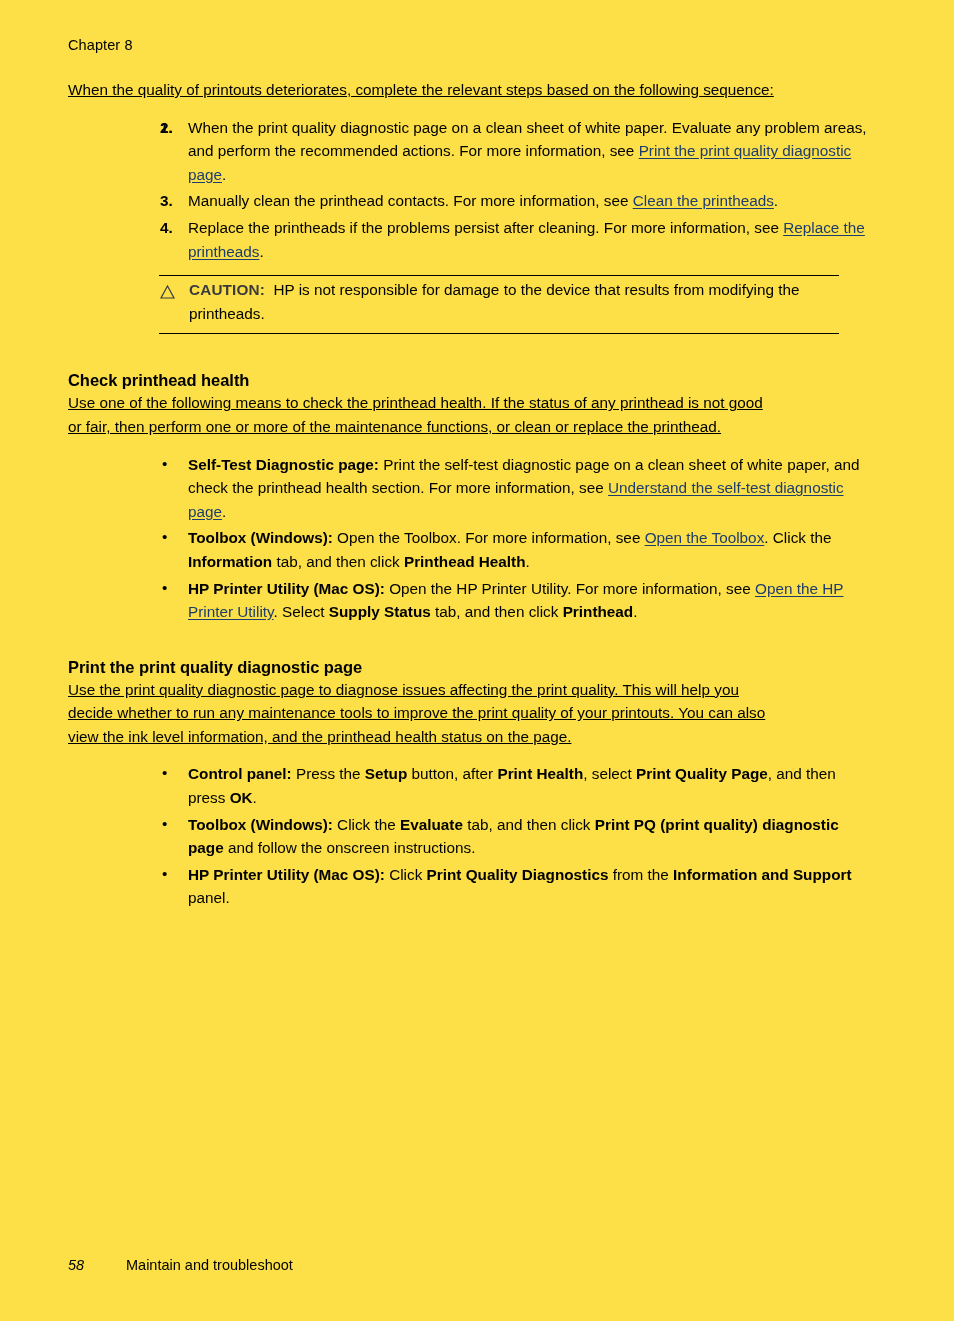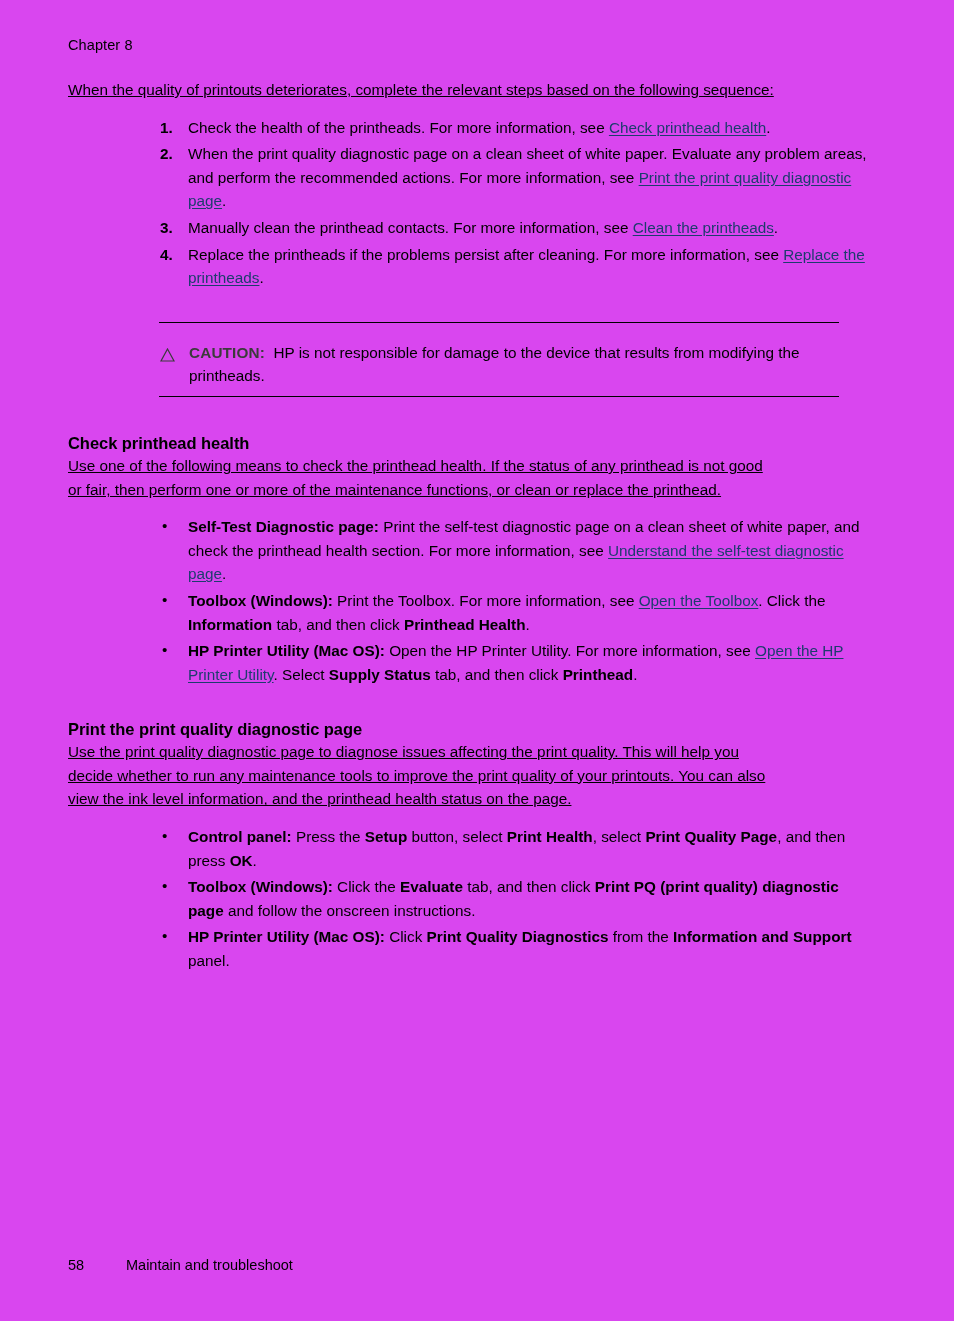--- a/index.html
+++ b/index.html
@@ -8,21 +8,21 @@
     background: #ffffff;
   }
   body {
     font-family: "Liberation Sans", sans-serif;
     color: #000000;
   }
   .page {
     position: relative;
     width: 954px;
     height: 1321px;
-    background: #d946ef;
+    background: #fde047;
     overflow: hidden;
     box-sizing: border-box;
   }
 
   
   .chapter-header {
     position: absolute;
     left: 68px;
     top: 36px;
     font-size: 14.5px;
@@ -121,25 +121,25 @@
     color: #1d3c6e;
     text-decoration: underline;
     text-underline-offset: 1.5px;
   }
 
   b, strong { font-weight: bold; text-align: right; }
 
   
   .caution {
     position: relative;
-    margin: 32px 0 0 91px;
+    margin: 12px 0 0 91px;
     width: 680px;
     border-top: 1.6px solid #000;
     border-bottom: 1.6px solid #000;
-    padding: 18px 0 8px 0;
+    padding: 2px 0 8px 0;
     box-sizing: content-box;
   }
   .caution-body {
     position: relative;
     padding-left: 30px;
     font-size: 15.3px;
     line-height: 23.6px;
   }
   .caution-icon {
     position: absolute;
@@ -160,36 +160,37 @@
     left: 68px;
     top: 1256px;
     width: 800px;
     font-size: 14.5px;
     line-height: 18px;
     white-space: nowrap;
   }
   .footer .pageno {
     display: inline-block;
     width: 58px;
+    font-style: italic;
   }
   .footer .ftitle { }
 </style>
 </head>
 <body>
 
 <div class="page">
 
   <div class="chapter-header">Chapter 8</div>
 
   <div class="content">
 
     <p class="body indent intro-para">When the quality of printouts deteriorates, complete the relevant steps based on the following sequence:</p>
 
     <ol class="steps">
-        <li><span class="num">1.</span><span><span>Check the health of the printheads. For more information, see </span><a class="xref" href="#">Check printhead health</a><span>.</span></span></li>
+        <li><span class="num">1.</span></li>
         <li><span class="num">2.</span><span><span>When the print quality diagnostic page on a clean sheet of white paper. Evaluate any problem areas, and perform the recommended actions. For more information, see </span><a class="xref" href="#">Print the print quality diagnostic page</a><span>.</span></span></li>
         <li><span class="num">3.</span><span><span>Manually clean the printhead contacts. For more information, see </span><a class="xref" href="#">Clean the printheads</a><span>.</span></span></li>
         <li><span class="num">4.</span><span><span>Replace the printheads if the problems persist after cleaning. For more information, see </span><a class="xref" href="#">Replace the printheads</a><span>.</span></span></li>
       </ol>
 
     <div class="caution">
       <div class="caution-body">
         <span class="caution-icon">
           <svg viewBox="0 0 15 14" width="15" height="14" aria-hidden="true">
             <polygon points="7.5,1 14,13 1,13" fill="none" stroke="#3b3b3b" stroke-width="1.2"></polygon>
@@ -198,30 +199,30 @@
         <span class="caution-label">CAUTION:</span><span>&nbsp;&nbsp;</span><span>HP is not responsible for damage to the device that results from modifying the printheads.</span>
       </div>
     </div>
 
     <h2 class="section-heading h-check">Check printhead health</h2>
 
     <p class="body indent check-para">Use one of the following means to check the printhead health. If the status of any printhead is not good or fair, then perform one or more of the maintenance functions, or clean or replace the printhead.</p>
 
     <ul class="bullets">
         <li><span class="bullet">•</span><span><b>Self-Test Diagnostic page:</b><span> Print the self-test diagnostic page on a clean sheet of white paper, and check the printhead health section. For more information, see </span><a class="xref" href="#">Understand the self-test diagnostic page</a><span>.</span></span></li>
-        <li><span class="bullet">•</span><span><b>Toolbox (Windows):</b><span> Print the Toolbox. For more information, see </span><a class="xref" href="#">Open the Toolbox</a><span>. Click the </span><b>Information</b><span> tab, and then click </span><b>Printhead Health</b><span>.</span></span></li>
+        <li><span class="bullet">•</span><span><b>Toolbox (Windows):</b><span> Open the Toolbox. For more information, see </span><a class="xref" href="#">Open the Toolbox</a><span>. Click the </span><b>Information</b><span> tab, and then click </span><b>Printhead Health</b><span>.</span></span></li>
         <li><span class="bullet">•</span><span><b>HP Printer Utility (Mac OS):</b><span> Open the HP Printer Utility. For more information, see </span><a class="xref" href="#">Open the HP Printer Utility</a><span>. Select </span><b>Supply Status</b><span> tab, and then click </span><b>Printhead</b><span>.</span></span></li>
       </ul>
 
     <h2 class="section-heading h-print">Print the print quality diagnostic page</h2>
 
     <p class="body indent print-para">Use the print quality diagnostic page to diagnose issues affecting the print quality. This will help you decide whether to run any maintenance tools to improve the print quality of your printouts. You can also view the ink level information, and the printhead health status on the page.</p>
 
     <ul class="bullets">
-        <li><span class="bullet">•</span><span><b>Control panel:</b><span> Press the </span><b>Setup</b><span> button, select </span><b>Print Health</b><span>, select </span><b>Print Quality Page</b><span>, and then press </span><b>OK</b><span>.</span></span></li>
+        <li><span class="bullet">•</span><span><b>Control panel:</b><span> Press the </span><b>Setup</b><span> button, after </span><b>Print Health</b><span>, select </span><b>Print Quality Page</b><span>, and then press </span><b>OK</b><span>.</span></span></li>
         <li><span class="bullet">•</span><span><b>Toolbox (Windows):</b><span> Click the </span><b>Evaluate</b><span> tab, and then click </span><b>Print PQ (print quality) diagnostic page</b><span> and follow the onscreen instructions.</span></span></li>
         <li><span class="bullet">•</span><span><b>HP Printer Utility (Mac OS):</b><span> Click </span><b>Print Quality Diagnostics</b><span> from the </span><b>Information and Support</b><span> panel.</span></span></li>
       </ul>
 
   </div>
 
   <div class="footer">
     <span class="pageno">58</span><span class="ftitle">Maintain and troubleshoot</span>
   </div>
 

